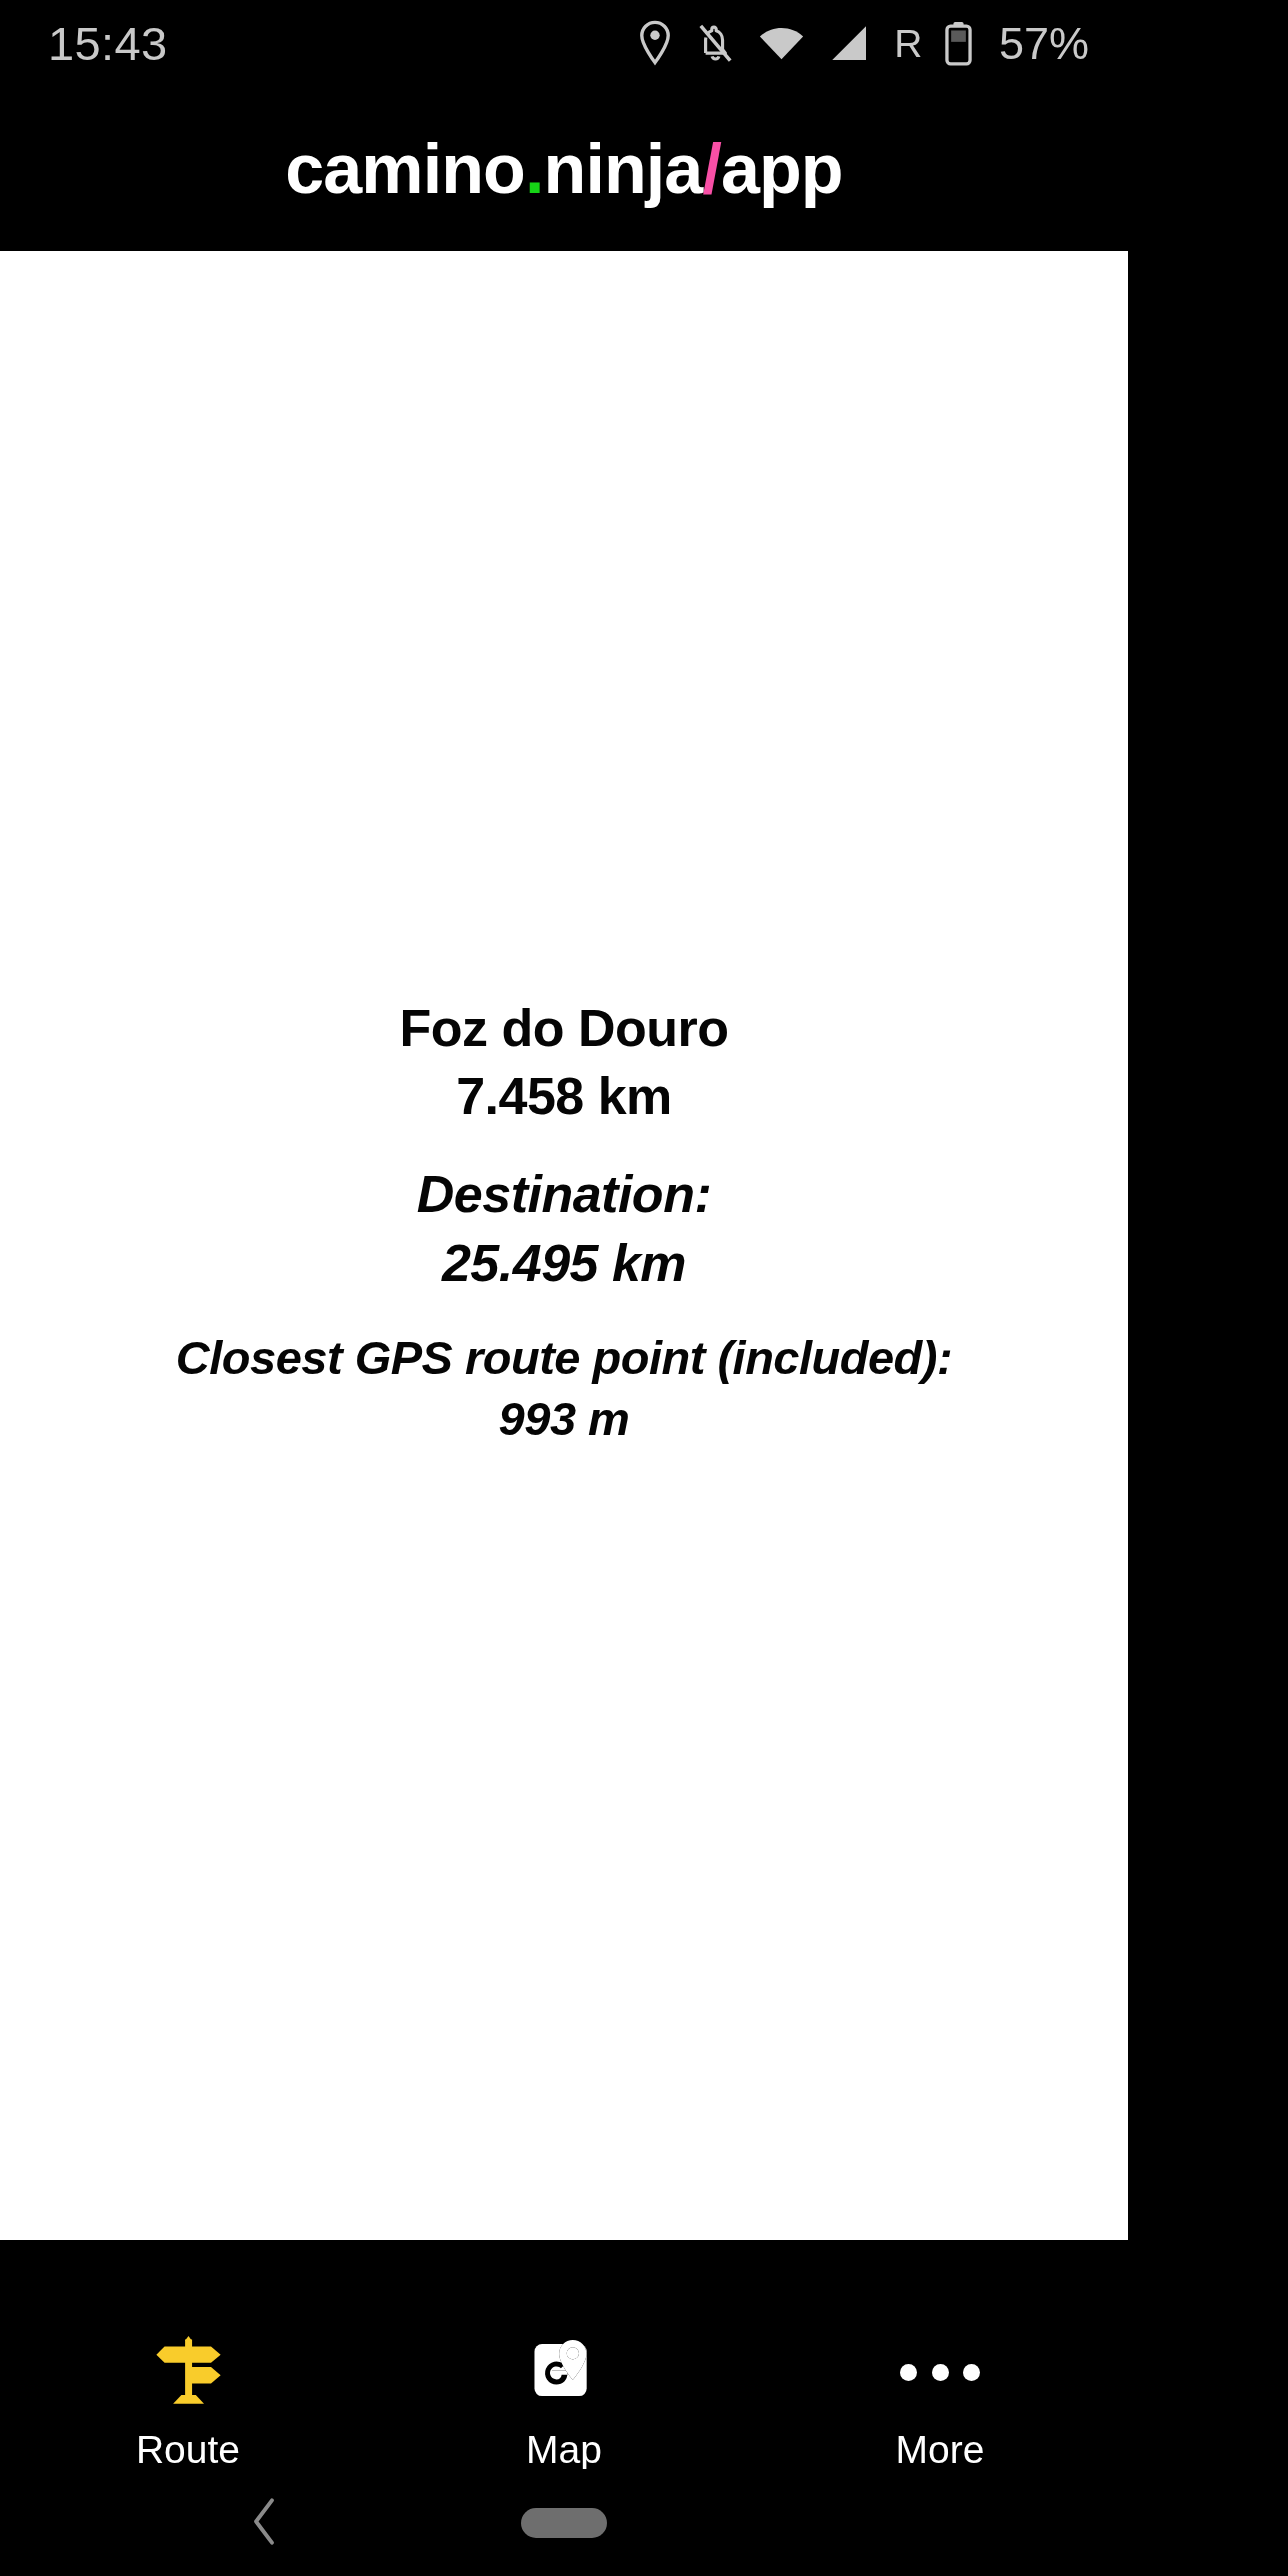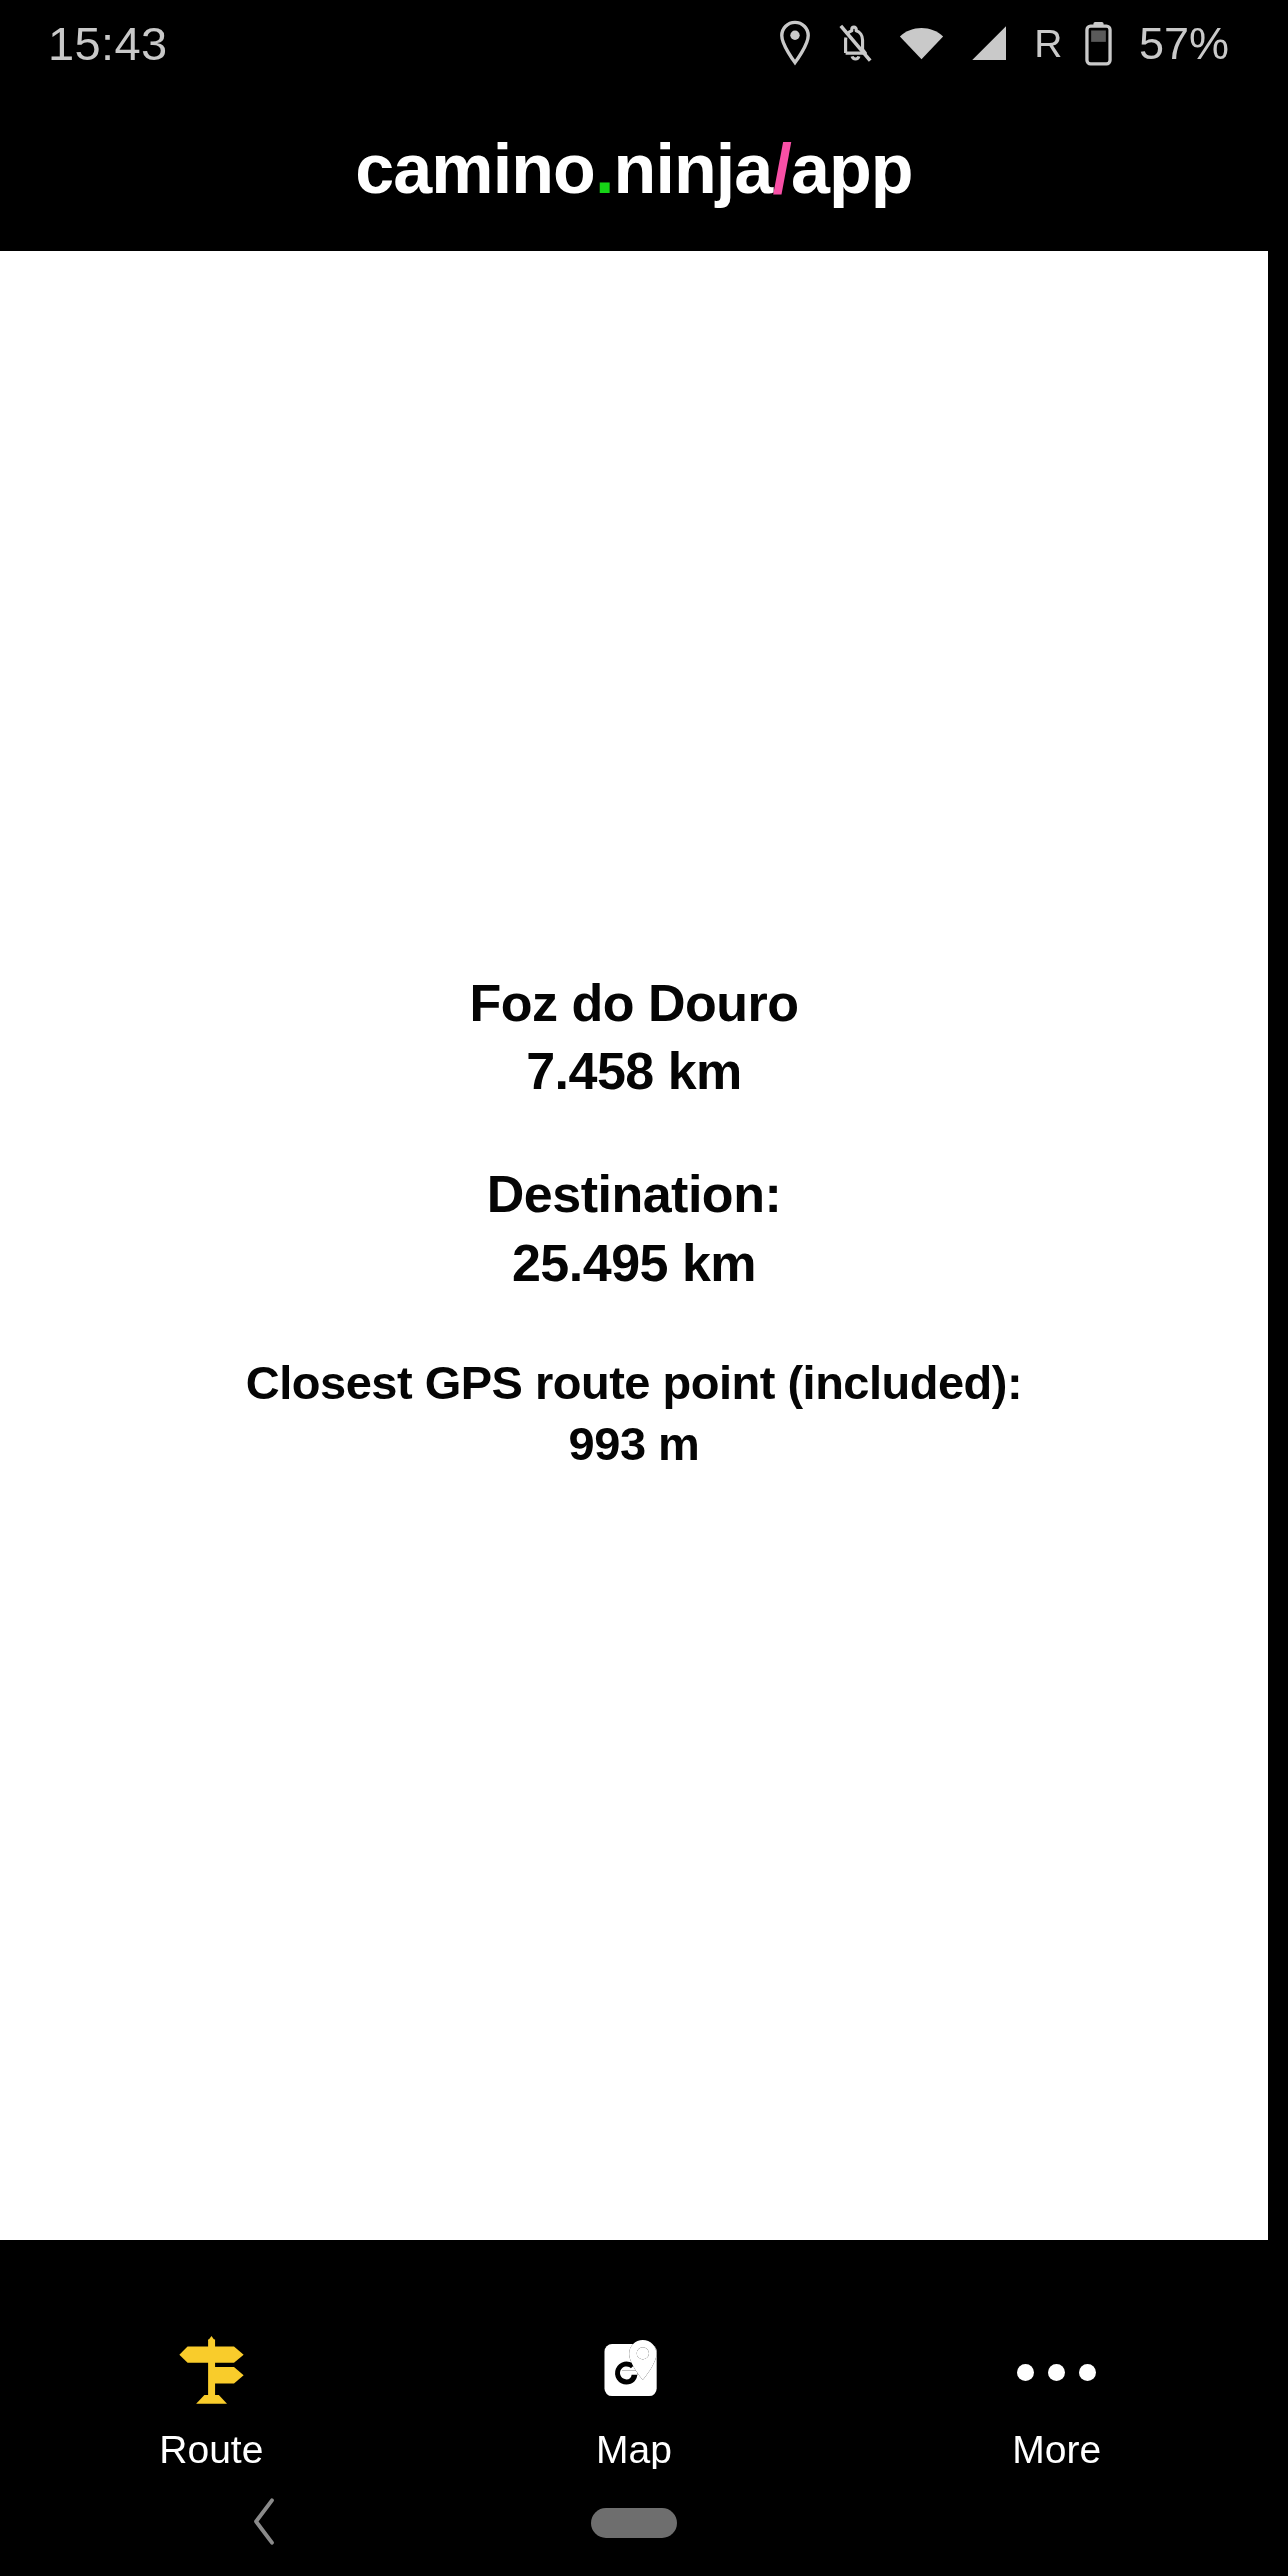--- a/index.html
+++ b/index.html
@@ -10,21 +10,21 @@
   body {
     width: 1288px;
     height: 2576px;
     overflow: hidden;
     font-family: "Liberation Sans", sans-serif;
     -webkit-font-smoothing: antialiased;
   }
 
   .phone {
     position: relative;
-    width: 1268px;
+    width: 1128px;
     height: 2576px;
     background: #1d4ed8;
     display: flex;
     flex-direction: column;
   }
 
   
   .status-bar {
     position: relative;
     height: 86px;
@@ -97,21 +97,21 @@
     text-align: center;
     margin-top: -47px;
   }
   .info-block {
     color: #050505;
     font-weight: 700;
     font-size: 52px;
     line-height: 1.31;
     letter-spacing: -0.5px;
   }
-  .info-block + .info-block { margin-top: 55px; }
+  .info-block + .info-block { margin-top: 30px; font-style: italic; }
   .info-block .line { display: block; white-space: nowrap; }
   .gps-block { font-size: 47px; }
 
   .update-wrap {
     margin-top: 79px;
     display: flex;
     justify-content: center;
   }
   .update-btn {
     background: #000000;

